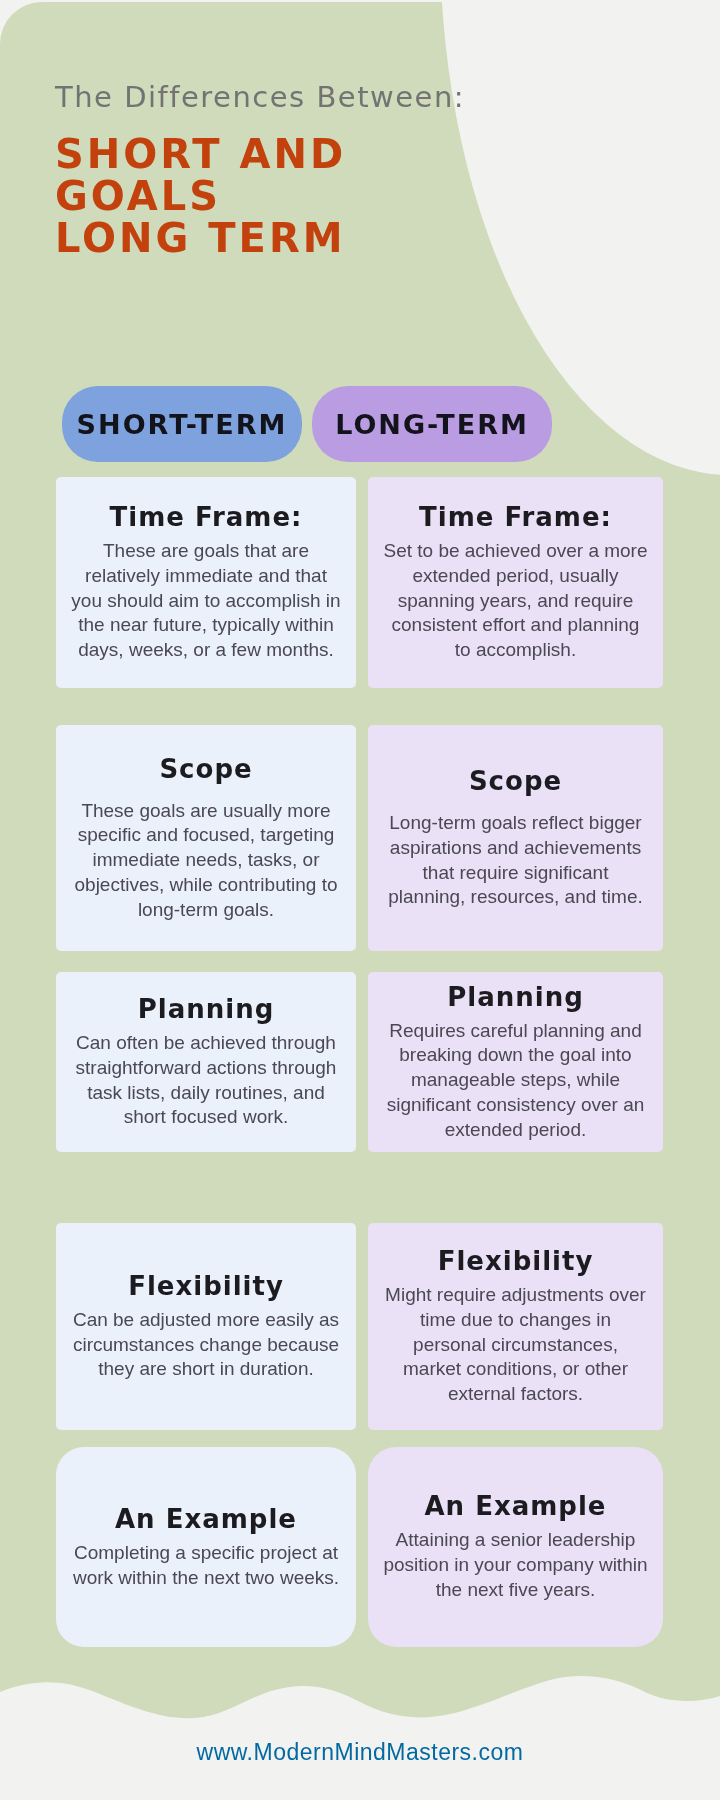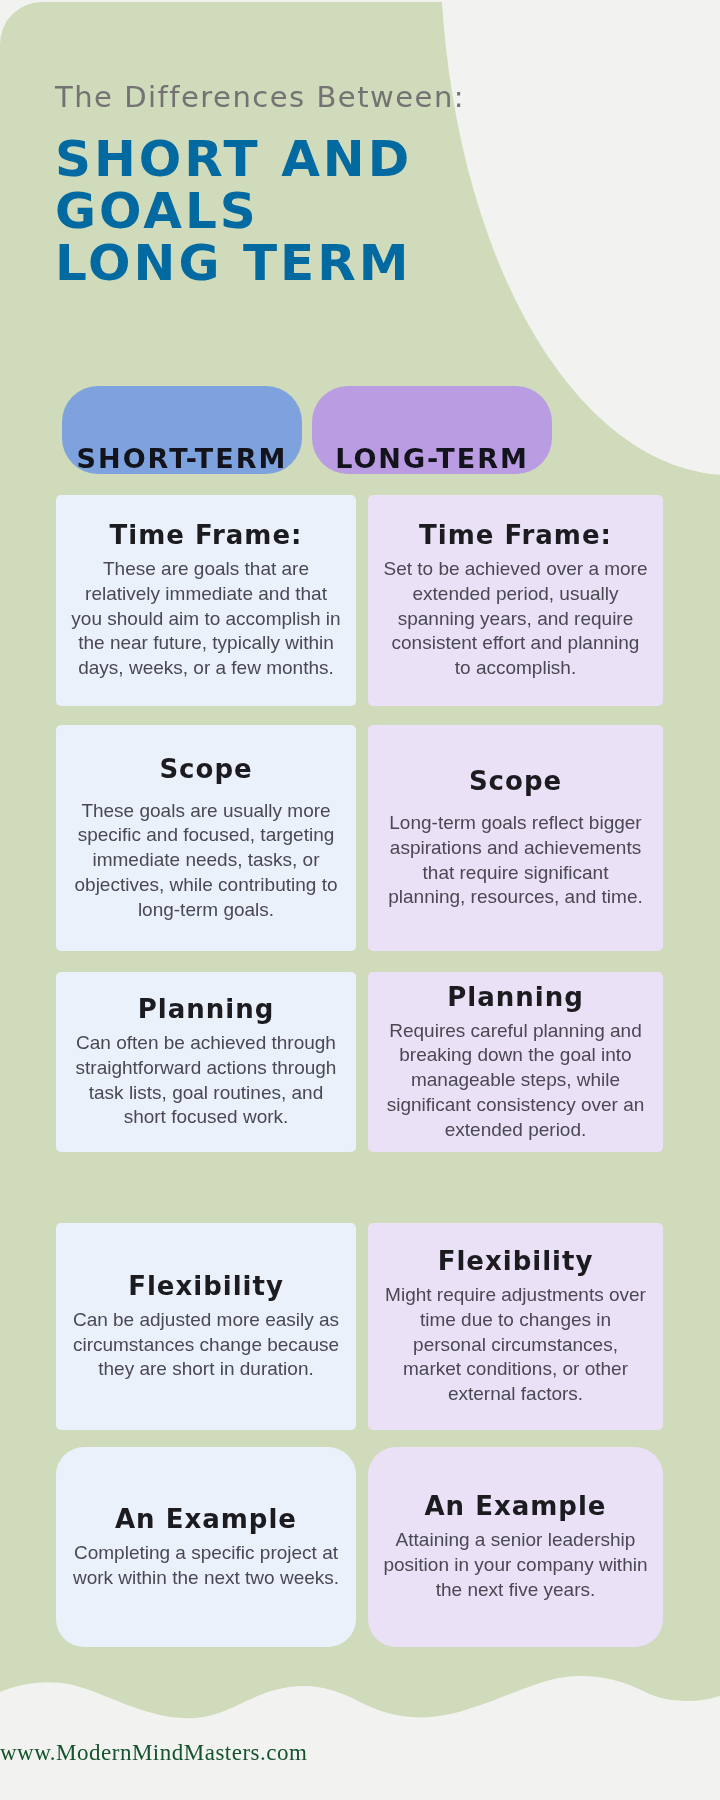--- a/index.html
+++ b/index.html
@@ -27,63 +27,63 @@
   }
 
   .header { position:absolute; left:55px; top:80px; }
   .subtitle {
     font-family:"DejaVu Sans", sans-serif;
     font-size:29px; letter-spacing:1.5px; color:#737373; font-weight:500;
   }
   .big-title {
     margin-top:20px;
     font-family:"DejaVu Sans", sans-serif;
-    font-weight:bold; font-size:50px; line-height:1.0;
-    letter-spacing:3px; color:#0369a1;
+    font-weight:bold; font-size:40px; line-height:1.0;
+    letter-spacing:3px; color:#c2410c;
   }
   .big-title span { display:block; margin-bottom:2px; }
 
   .pill {
-    position:absolute; top:386px; width:240px; height:88px;
-    border-radius:36px; display:flex; align-items:flex-end; justify-content:center;
+    position:absolute; top:386px; width:240px; height:76px;
+    border-radius:36px; display:flex; align-items:center; justify-content:center;
   }
   .pill-short { left:62px; }
   .pill-long  { left:312px; }
   .pill span {
     font-family:"DejaVu Sans", sans-serif;
     font-weight:bold; font-size:27px; letter-spacing:2px; color:#13131b;
   }
 
   .card {
     position:absolute; border-radius:5px;
     display:flex; flex-direction:column; align-items:center; justify-content:center;
     text-align:center; padding:10px 14px;
   }
   .col-left  { left:56px;  width:300px; }
   .col-right { left:368px; width:295px; }
-  .r1 { top:495px;  height:211px; }
+  .r1 { top:477px;  height:211px; }
   .r2 { top:725px;  height:226px;gap:8px; }
   .r3 { top:972px;  height:180px; }
   .r4 { top:1223px; height:207px; }
   .r5 { top:1447px; height:200px;border-radius:28px; }
 
   .card-heading {
     font-family:"DejaVu Sans", sans-serif;
     font-size:26px; font-weight:600; letter-spacing:1px;
     color:#1b1b20; margin-bottom:7px;
   }
   .card-body {
     font-size:19px; line-height:1.3; color:#4a4853; font-weight:500;
   }
 
   .footer-url {
     position:absolute; left:0; right:0; bottom:34px;
-    text-align:left;
-    font-family:Liberation Serif, serif;
-    font-size:23px; letter-spacing:0.5px; color:#14532d; font-weight:500;
+    text-align:center;
+    font-family:Liberation Sans, sans-serif;
+    font-size:23px; letter-spacing:0.5px; color:#0369a1; font-weight:500;
   }
 </style>
 </head>
 <body>
 
 <div class="canvas">
 
   <div class="green-bg" style="background: rgb(207, 219, 186); fill: rgb(207, 219, 186);"></div>
   <div class="white-blob" style="background: rgb(242, 243, 240); fill: rgb(242, 243, 240);"></div>
   <svg class="wave" viewBox="0 0 720 160" preserveAspectRatio="none" aria-hidden="true">
@@ -119,21 +119,21 @@
     <div class="card-heading">Scope</div>
     <div class="card-body">These goals are usually more specific and focused, targeting immediate needs, tasks, or objectives, while contributing to long-term goals.</div>
   </div>
   <div class="card col-right r2" style="background: rgb(234, 225, 246); fill: rgb(234, 225, 246);">
     <div class="card-heading">Scope</div>
     <div class="card-body">Long-term goals reflect bigger aspirations and achievements that require significant planning, resources, and time.</div>
   </div>
 
   <div class="card col-left r3" style="background: rgb(235, 241, 251); fill: rgb(235, 241, 251);">
     <div class="card-heading">Planning</div>
-    <div class="card-body">Can often be achieved through straightforward actions through task lists, goal routines, and short focused work.</div>
+    <div class="card-body">Can often be achieved through straightforward actions through task lists, daily routines, and short focused work.</div>
   </div>
   <div class="card col-right r3" style="background: rgb(234, 225, 246); fill: rgb(234, 225, 246);">
     <div class="card-heading">Planning</div>
     <div class="card-body">Requires careful planning and breaking down the goal into manageable steps, while significant consistency over an extended period.</div>
   </div>
 
   <div class="card col-left r4" style="background: rgb(235, 241, 251); fill: rgb(235, 241, 251);">
     <div class="card-heading">Flexibility</div>
     <div class="card-body">Can be adjusted more easily as circumstances change because they are short in duration.</div>
   </div>

